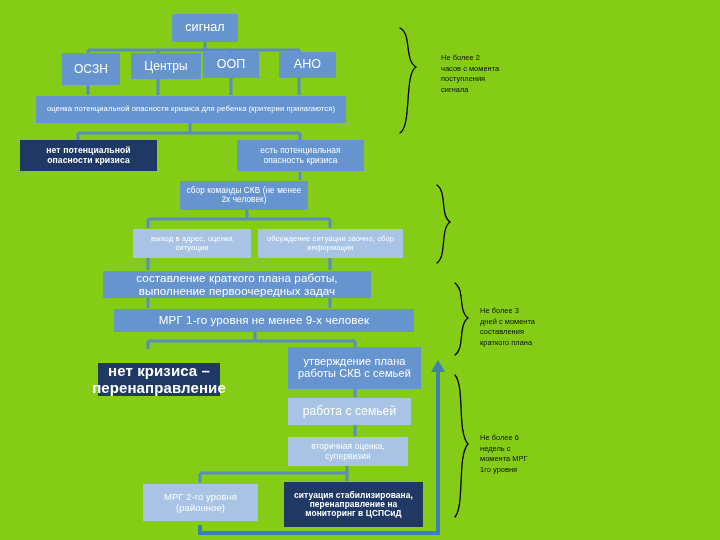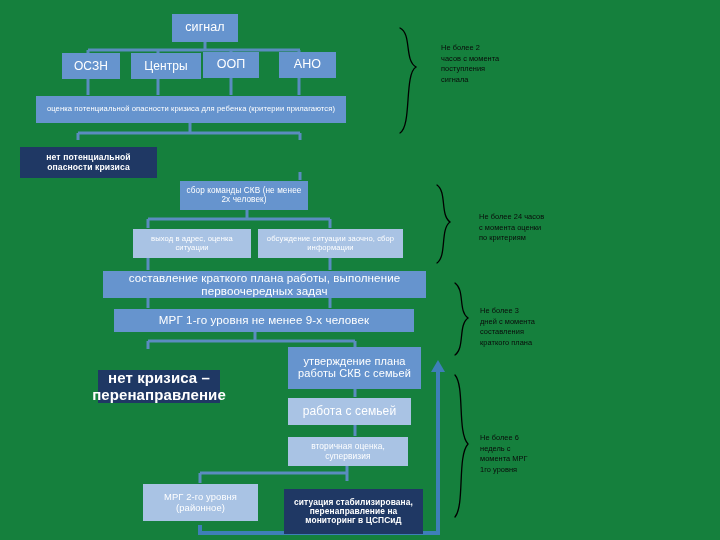--- a/index.html
+++ b/index.html
@@ -4,39 +4,39 @@
 <style>
   html, body {
     margin: 0;
     padding: 0;
     background: #ffffff;
   }
   #stage {
     position: relative;
     width: 720px;
     height: 540px;
-    background: #15803d;
+    background: #84cc16;
     font-family: "Liberation Sans", sans-serif;
     overflow: hidden;
   }
   .node {
     position: absolute;
     box-sizing: border-box;
     display: flex;
     align-items: center;
     justify-content: center;
     text-align: center;
     color: #ffffff;
     line-height: 1.08;
     padding: 1px 3px;
     letter-spacing: 0.1px;
   }
   .mid   { background: #6694CE; }
   .light { background: #A9C3E4; }
-  .dark  { background: #1F3864; margin-top: 7px; }
+  .dark  { background: #1F3864; }
   .svg-layer {
     position: absolute;
     left: 0; top: 0;
     width: 720px; height: 540px;
     pointer-events: none;
   }
   .note {
     position: absolute;
     font-size: 7.4px;
     color: #0a0a0a;
@@ -106,56 +106,56 @@
     <g stroke="#000000" stroke-width="1.3" fill="none" stroke-linecap="round">
       <path d="M400 28 C412 34 404 60 416 67 C404 74 412 126 400 133"></path>
       <path d="M437 185 C447 192 440 215 450 222 C440 229 447 256 437 263"></path>
       <path d="M455 283 C465 290 458 311 468 318 C458 325 465 348 455 355"></path>
       <path d="M455 375 C465 387 457 432 468 444 C457 456 465 505 455 517"></path>
     </g>
   </svg>
 
   <div class="node mid" style="left:172px; top:14px; width:66px; height:28px; font-size:12.5px;">сигнал</div>
 
-  <div class="node mid" style="left:62px; top:53px; width:58px; height:26px; font-size:12px;">ОСЗН</div>
+  <div class="node mid" style="left:62px; top:53px; width:58px; height:32px; font-size:12px;">ОСЗН</div>
 
   <div class="node mid" style="left:131px; top:53px; width:70px; height:26px; font-size:12px;">Центры</div>
 
   <div class="node mid" style="left:203px; top:52px; width:56px; height:26px; font-size:12.5px;">ООП</div>
 
   <div class="node mid" style="left:279px; top:52px; width:57px; height:26px; font-size:12.5px;">АНО</div>
 
   <div class="node mid" style="left:36px; top:96px; width:310px; height:27px; font-size:7.6px;">оценка потенциальной опасности кризиса для ребенка (критерии прилагаются)</div>
 
   <div class="node dark" style="left:20px; top:140px; width:137px; height:31px; font-size:8.6px; font-weight:bold;">нет  потенциальной опасности кризиса</div>
 
+  <div class="node mid" style="left:237px; top:140px; width:127px; height:31px; font-size:8.4px;">есть  потенциальная опасность кризиса</div>
 
   <div class="node mid" style="left:180px; top:181px; width:128px; height:29px; font-size:8.2px;">сбор команды СКВ (не менее 2х человек)</div>
 
   <div class="node light" style="left:89px; top:229px; width:118px; height:29px; font-size:7.6px;margin-left:44px;">выход в адрес, оценка ситуации</div>
 
   <div class="node light" style="left:258px; top:229px; width:145px; height:29px; font-size:7.6px;">обсуждение ситуации заочно, сбор информации</div>
 
-  <div class="node mid" style="left:103px; top:271px; width:323px; height:27px; font-size:11.6px;">составление краткого плана работы, выполнение первоочередных задач</div>
+  <div class="node mid" style="left:103px; top:271px; width:268px; height:27px; font-size:11.6px;">составление краткого плана работы, выполнение первоочередных задач</div>
 
   <div class="node mid" style="left:114px; top:309px; width:300px; height:23px; font-size:11.6px;">МРГ 1-го уровня не менее 9-х человек</div>
 
   <div class="node dark" style="left:98px; top:363px; width:122px; height:33px; font-size:15px; font-weight:bold;">нет кризиса – перенаправление</div>
 
   <div class="node light" style="left:288px; top:398px; width:123px; height:27px; font-size:12px;">работа с семьей</div>
 
   <div class="node mid" style="left:288px; top:347px; width:133px; height:42px; font-size:11px;">утверждение плана работы СКВ с семьей</div>
 
   <div class="node light" style="left:288px; top:437px; width:120px; height:29px; font-size:8.4px;">вторичная оценка, супервизия</div>
 
   <div class="node light" style="left:143px; top:484px; width:115px; height:37px; font-size:9.4px;">МРГ 2-го уровня (районное)</div>
 
   <div class="node dark" style="left:284px; top:482px; width:139px; height:45px; font-size:8.4px; font-weight:bold;">ситуация стабилизирована, перенаправление на мониторинг в ЦСПСиД</div>
 
-  <div class="note" style="left:441px; top:43px; width:60px;">Не более 2 часов с момента поступления сигнала</div>
+  <div class="note" style="left:441px; top:53px; width:60px;">Не более 2 часов с момента поступления сигнала</div>
 
-  <div class="note" style="left:479px; top:212px; width:68px;">Не более 24 часов с момента оценки по критериям</div>
 
   <div class="note" style="left:480px; top:306px; width:55px;">Не более 3 дней с момента составления краткого плана</div>
 
   <div class="note" style="left:480px; top:433px; width:55px;">Не более 6 недель с момента МРГ 1го уровня</div>
 
 </div>
 
 </body></html>

